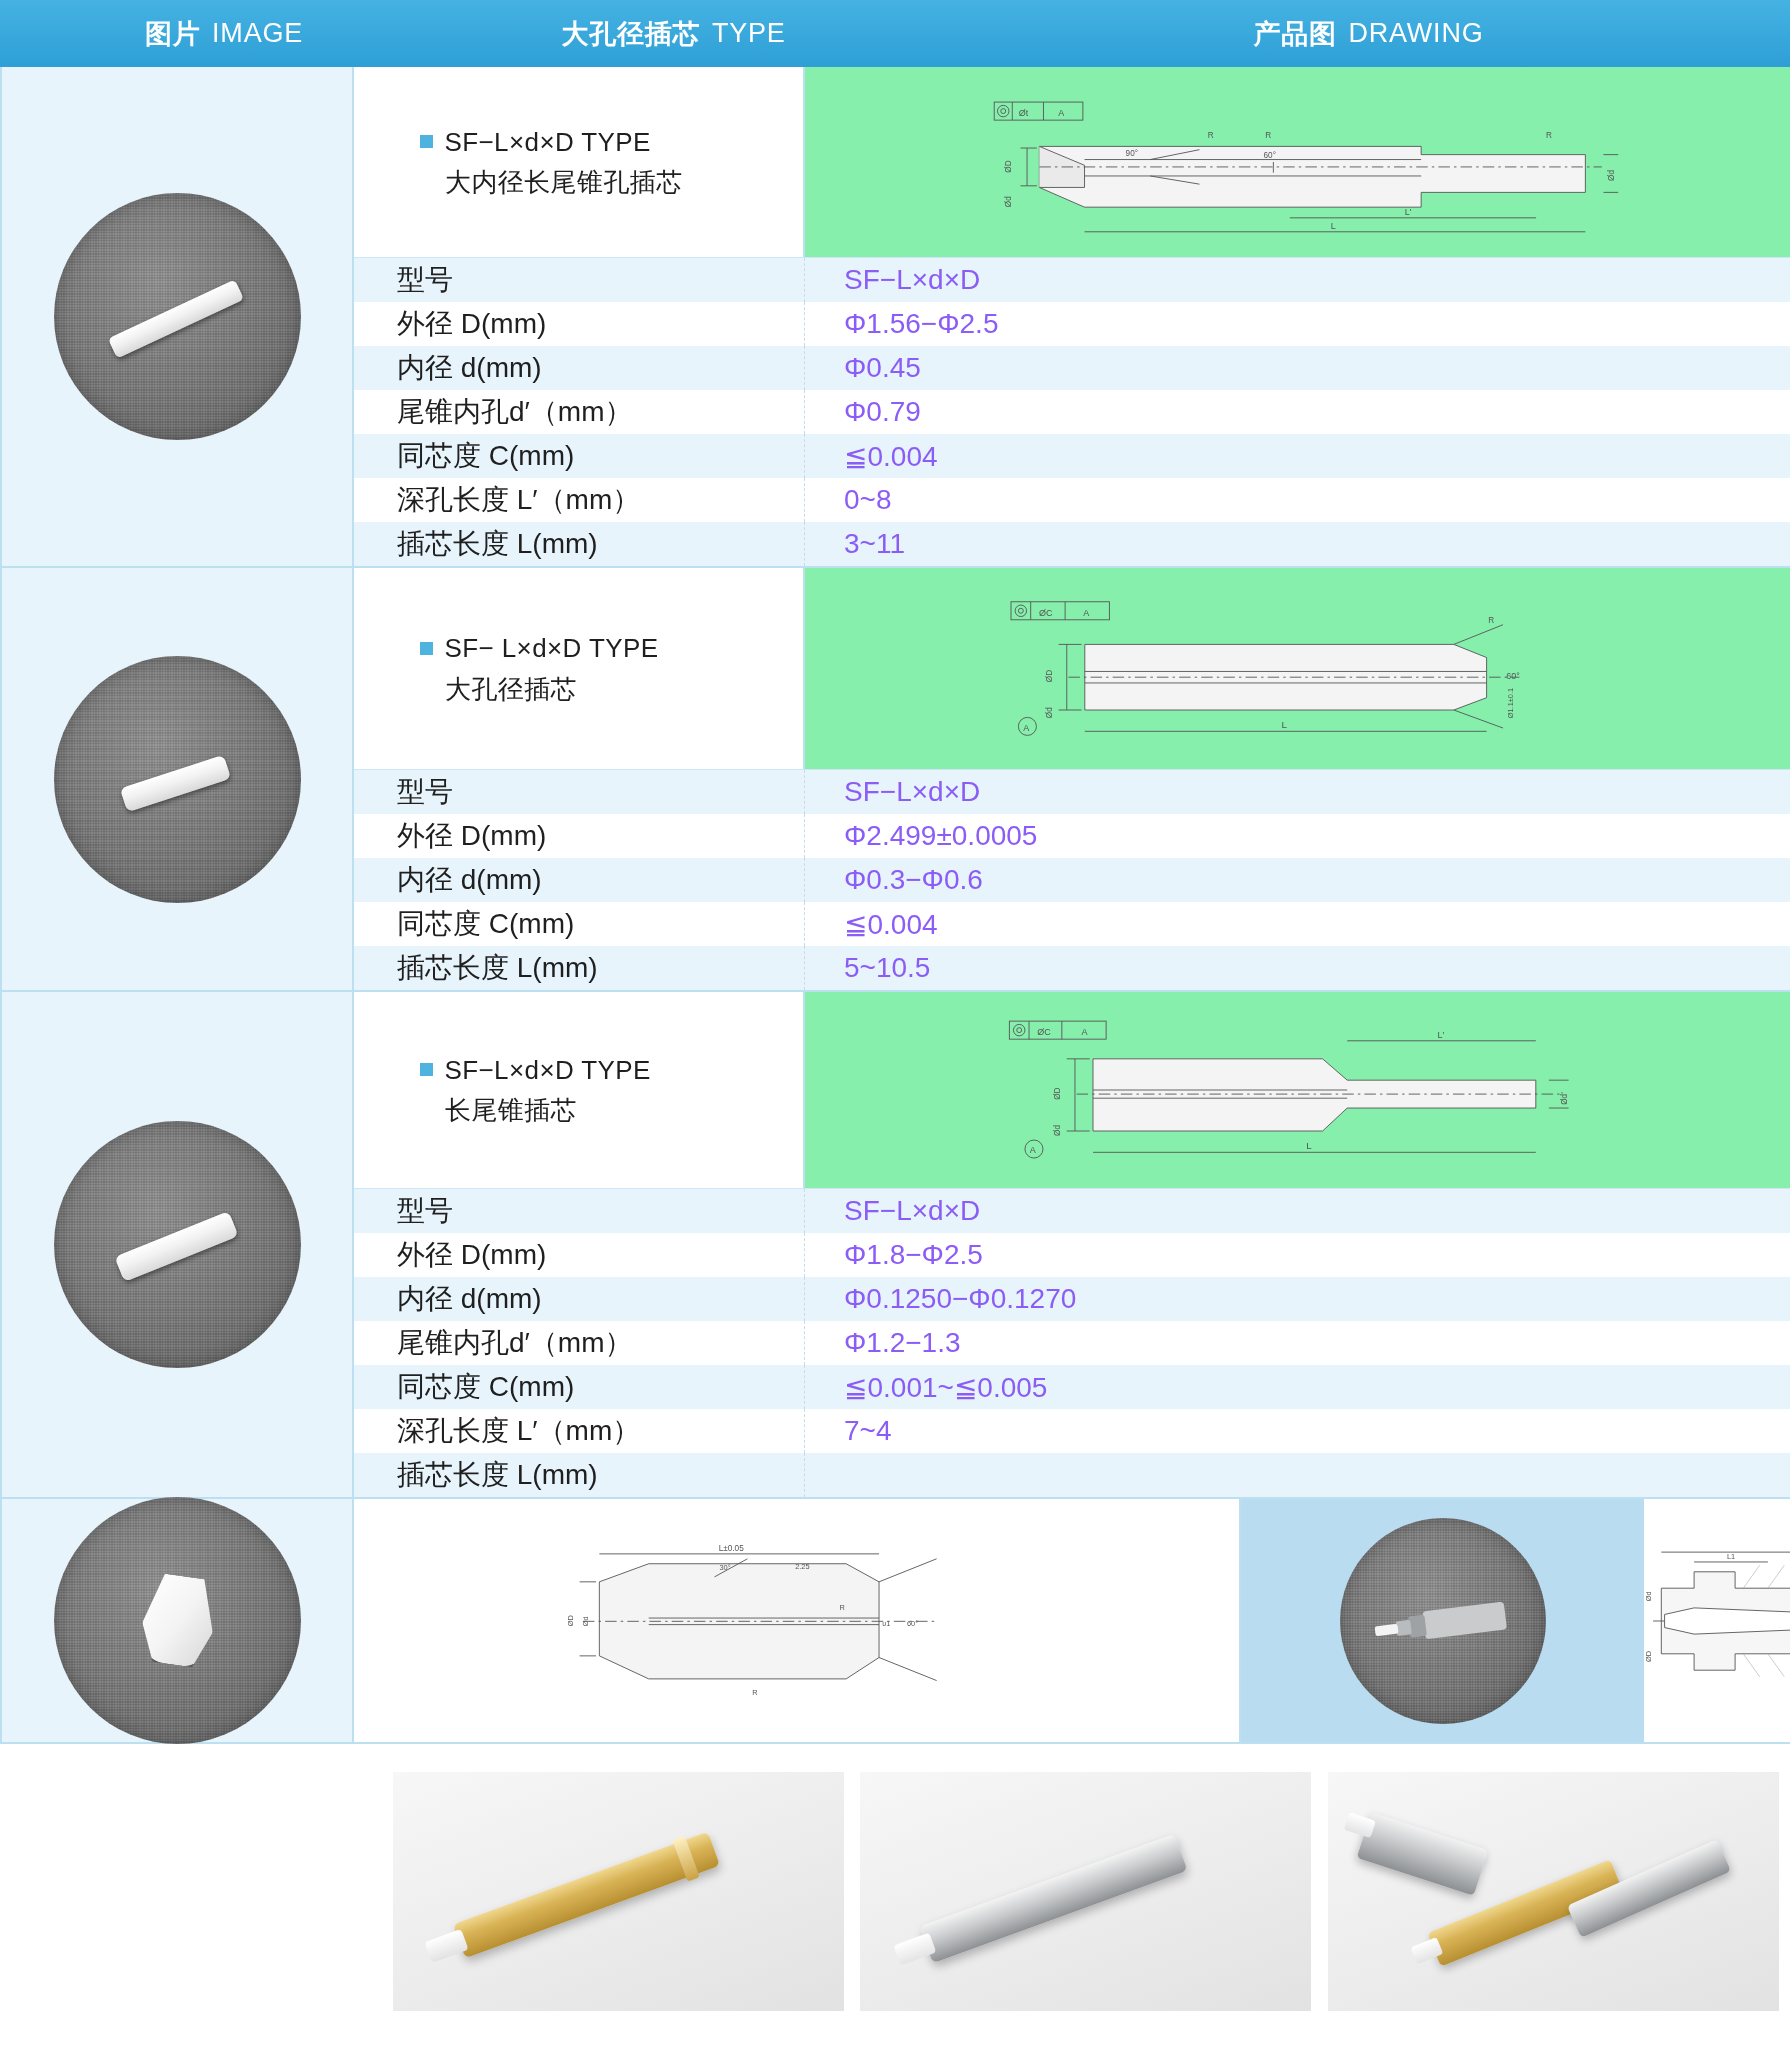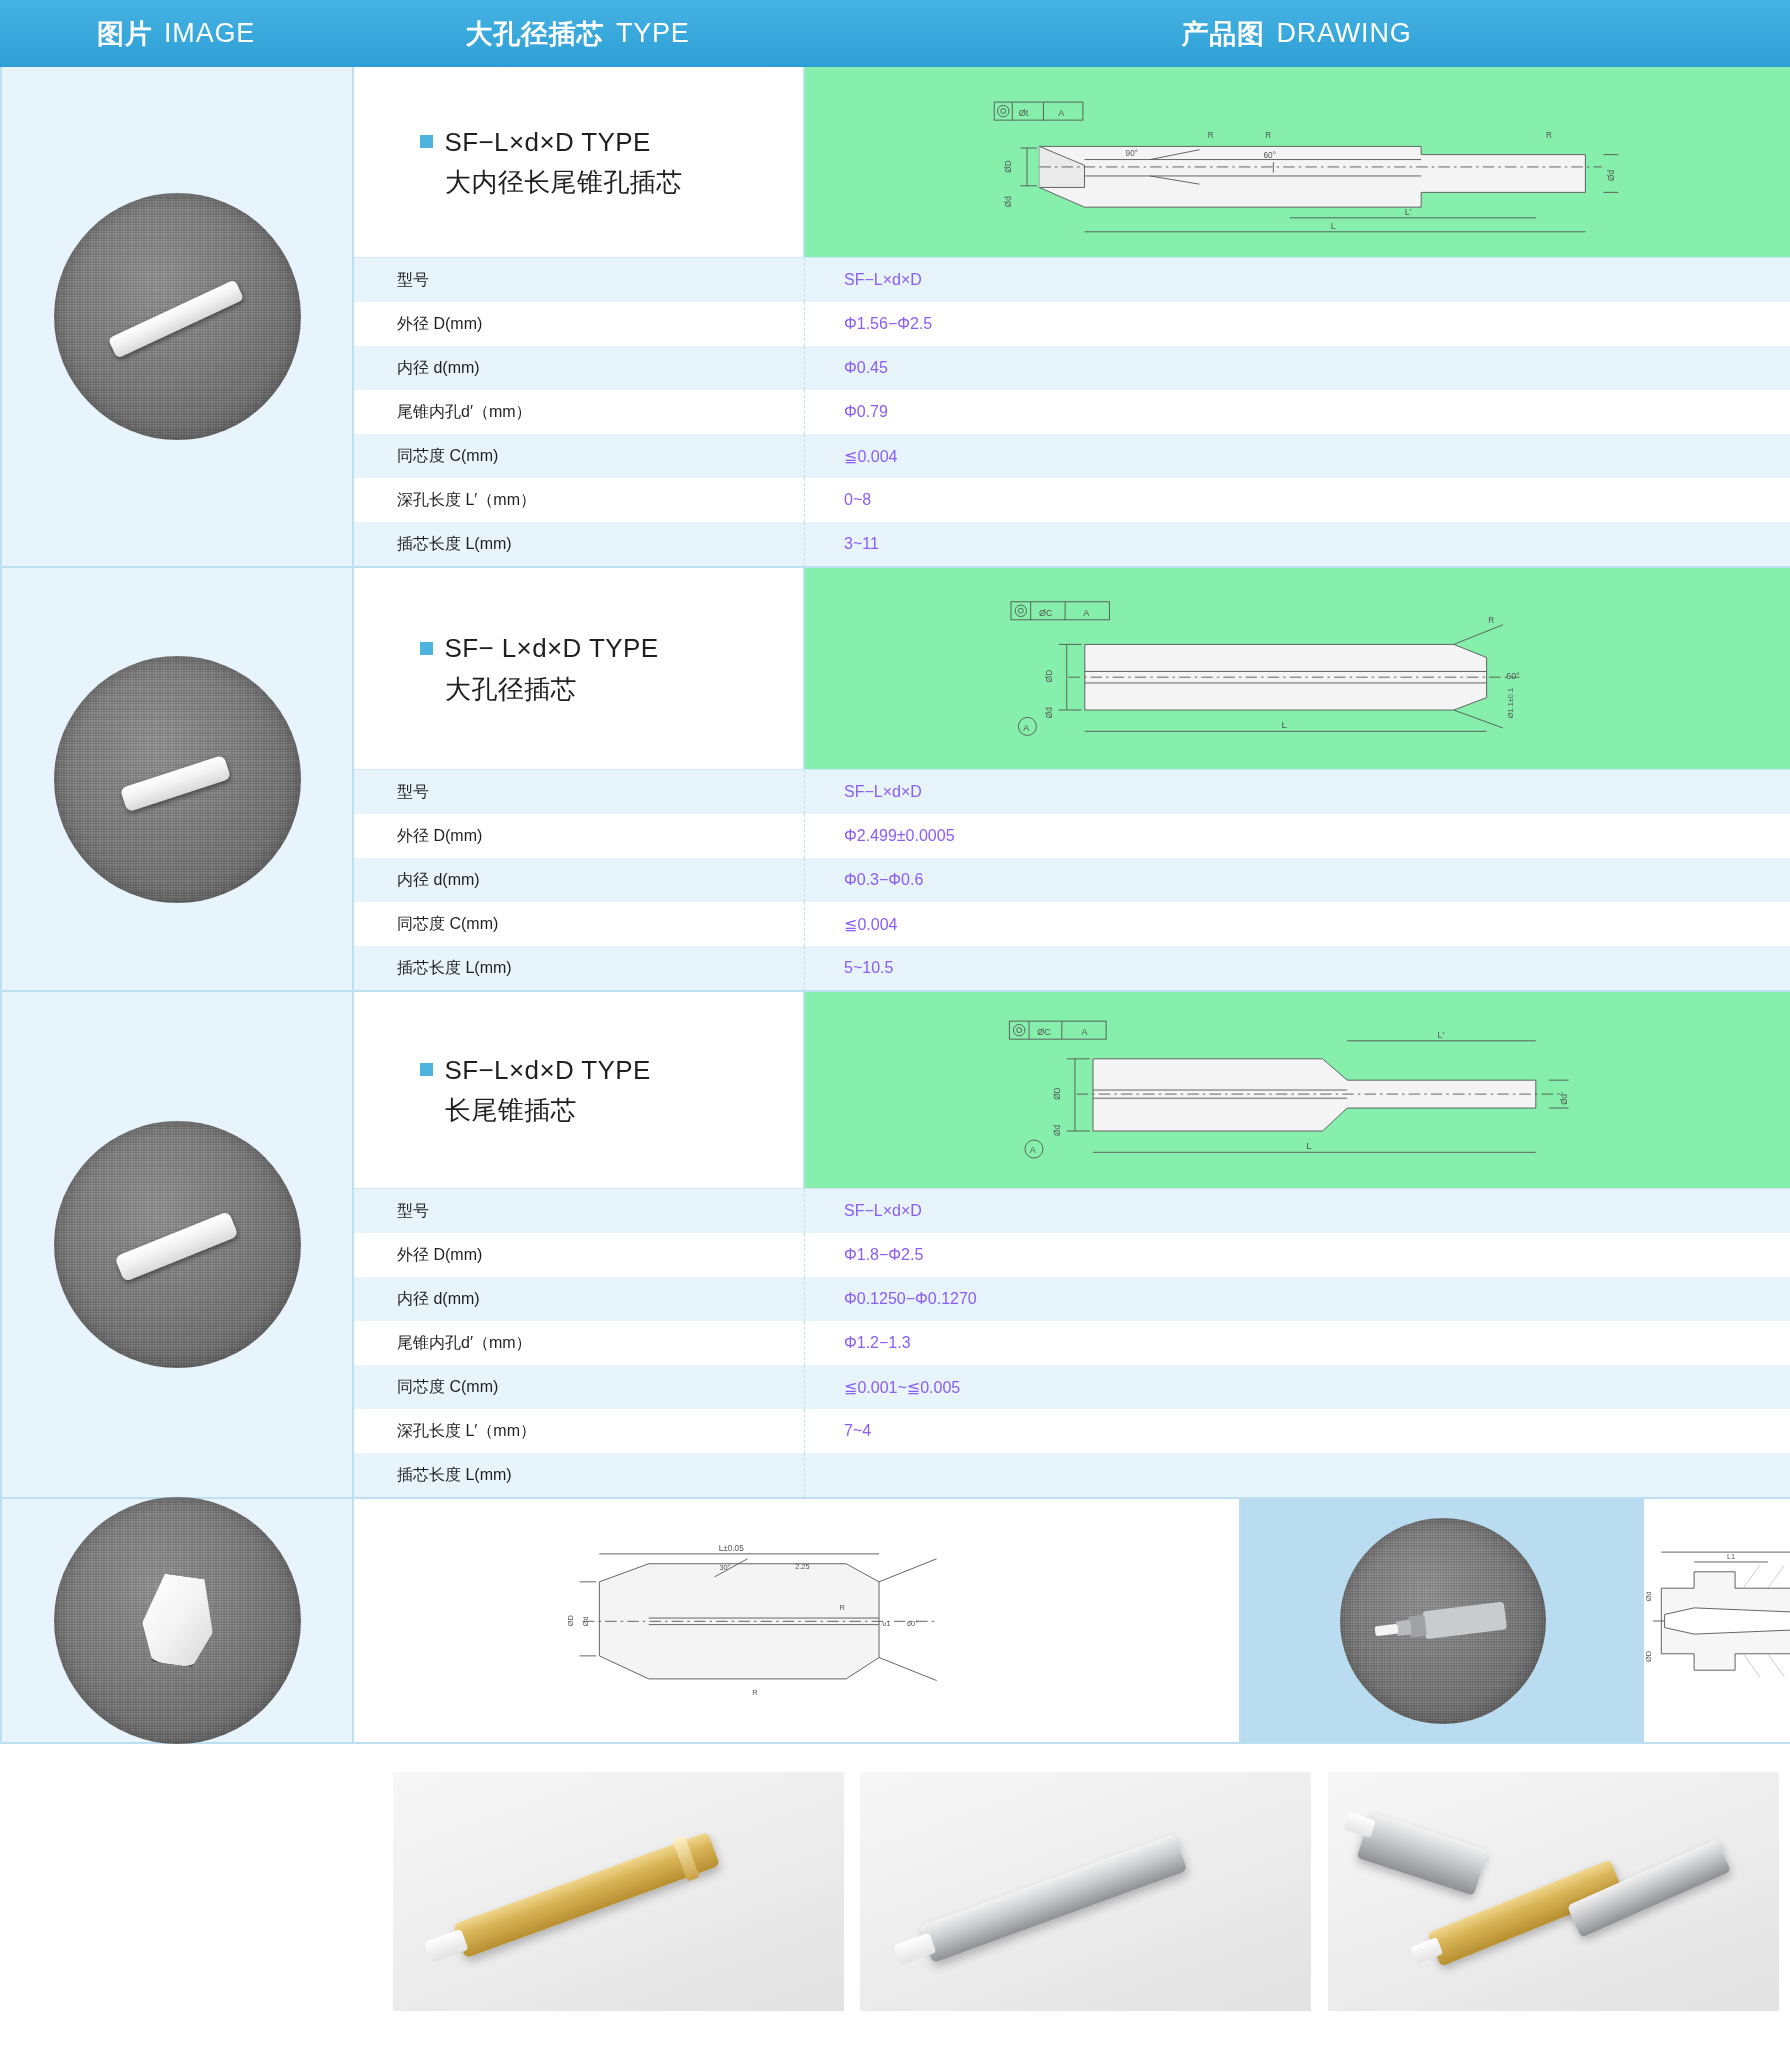--- a/index.html
+++ b/index.html
@@ -23,20 +23,21 @@
     color:#ffffff;
     align-items:center;
   }
   .header .cell{
     display:flex;
     align-items:center;
     justify-content:center;
     height:100%;
     font-size:27px;
     letter-spacing:0.8px;
+    margin-left:48px;
   }
   .header .cell .cn{font-weight:bold;margin-right:11.5px;}
   .header .cell .en{font-weight:normal;}
   .col-img{width:352px;min-width:352px;}
   .col-type{width:451px;min-width:451px;}
   .col-draw{flex:1;}
 
   
   .body{
     display:flex;
@@ -126,21 +127,21 @@
 
   
   .spec{
     display:flex;flex-direction:column;
     width:100%;
   }
   .spec .row{
     display:flex;
     height:44px;
     align-items:center;
-    font-size:16px;
+    font-size:28px;
   }
   .spec .row.alt{background:#e7f4fb;}
   .spec .row .k{
     width:451px;min-width:451px;
     padding-left:43px;
     box-sizing:border-box;
     border-right:1.6px dashed #c4dded;
     color:#1f1f1f;
     height:100%;
     display:flex;align-items:center;

